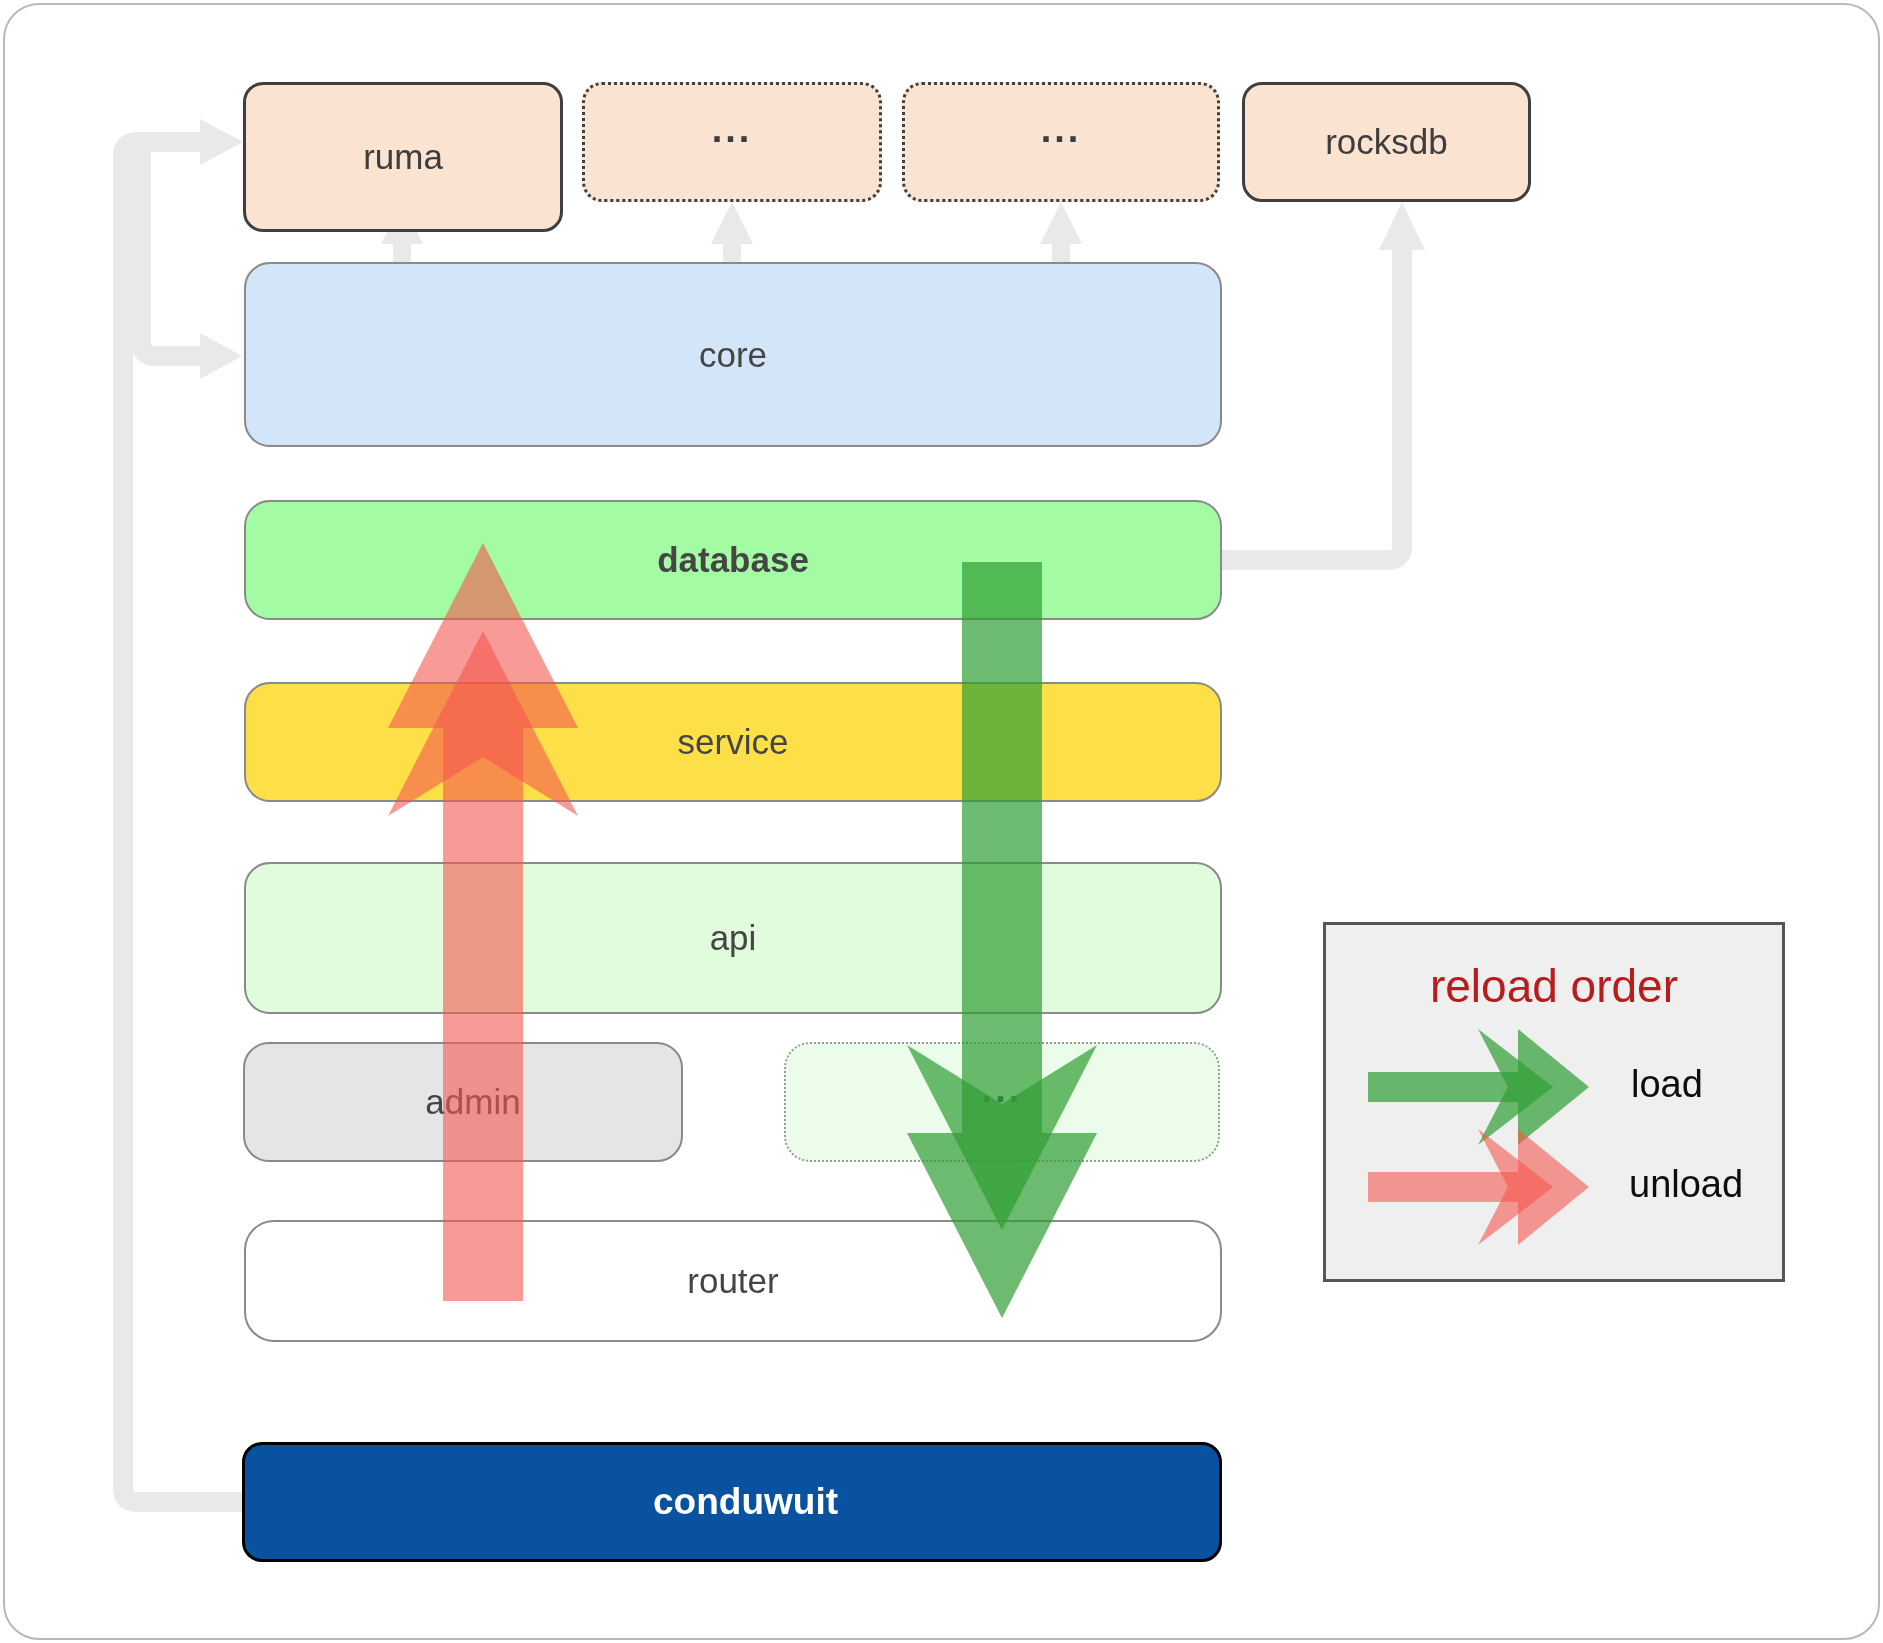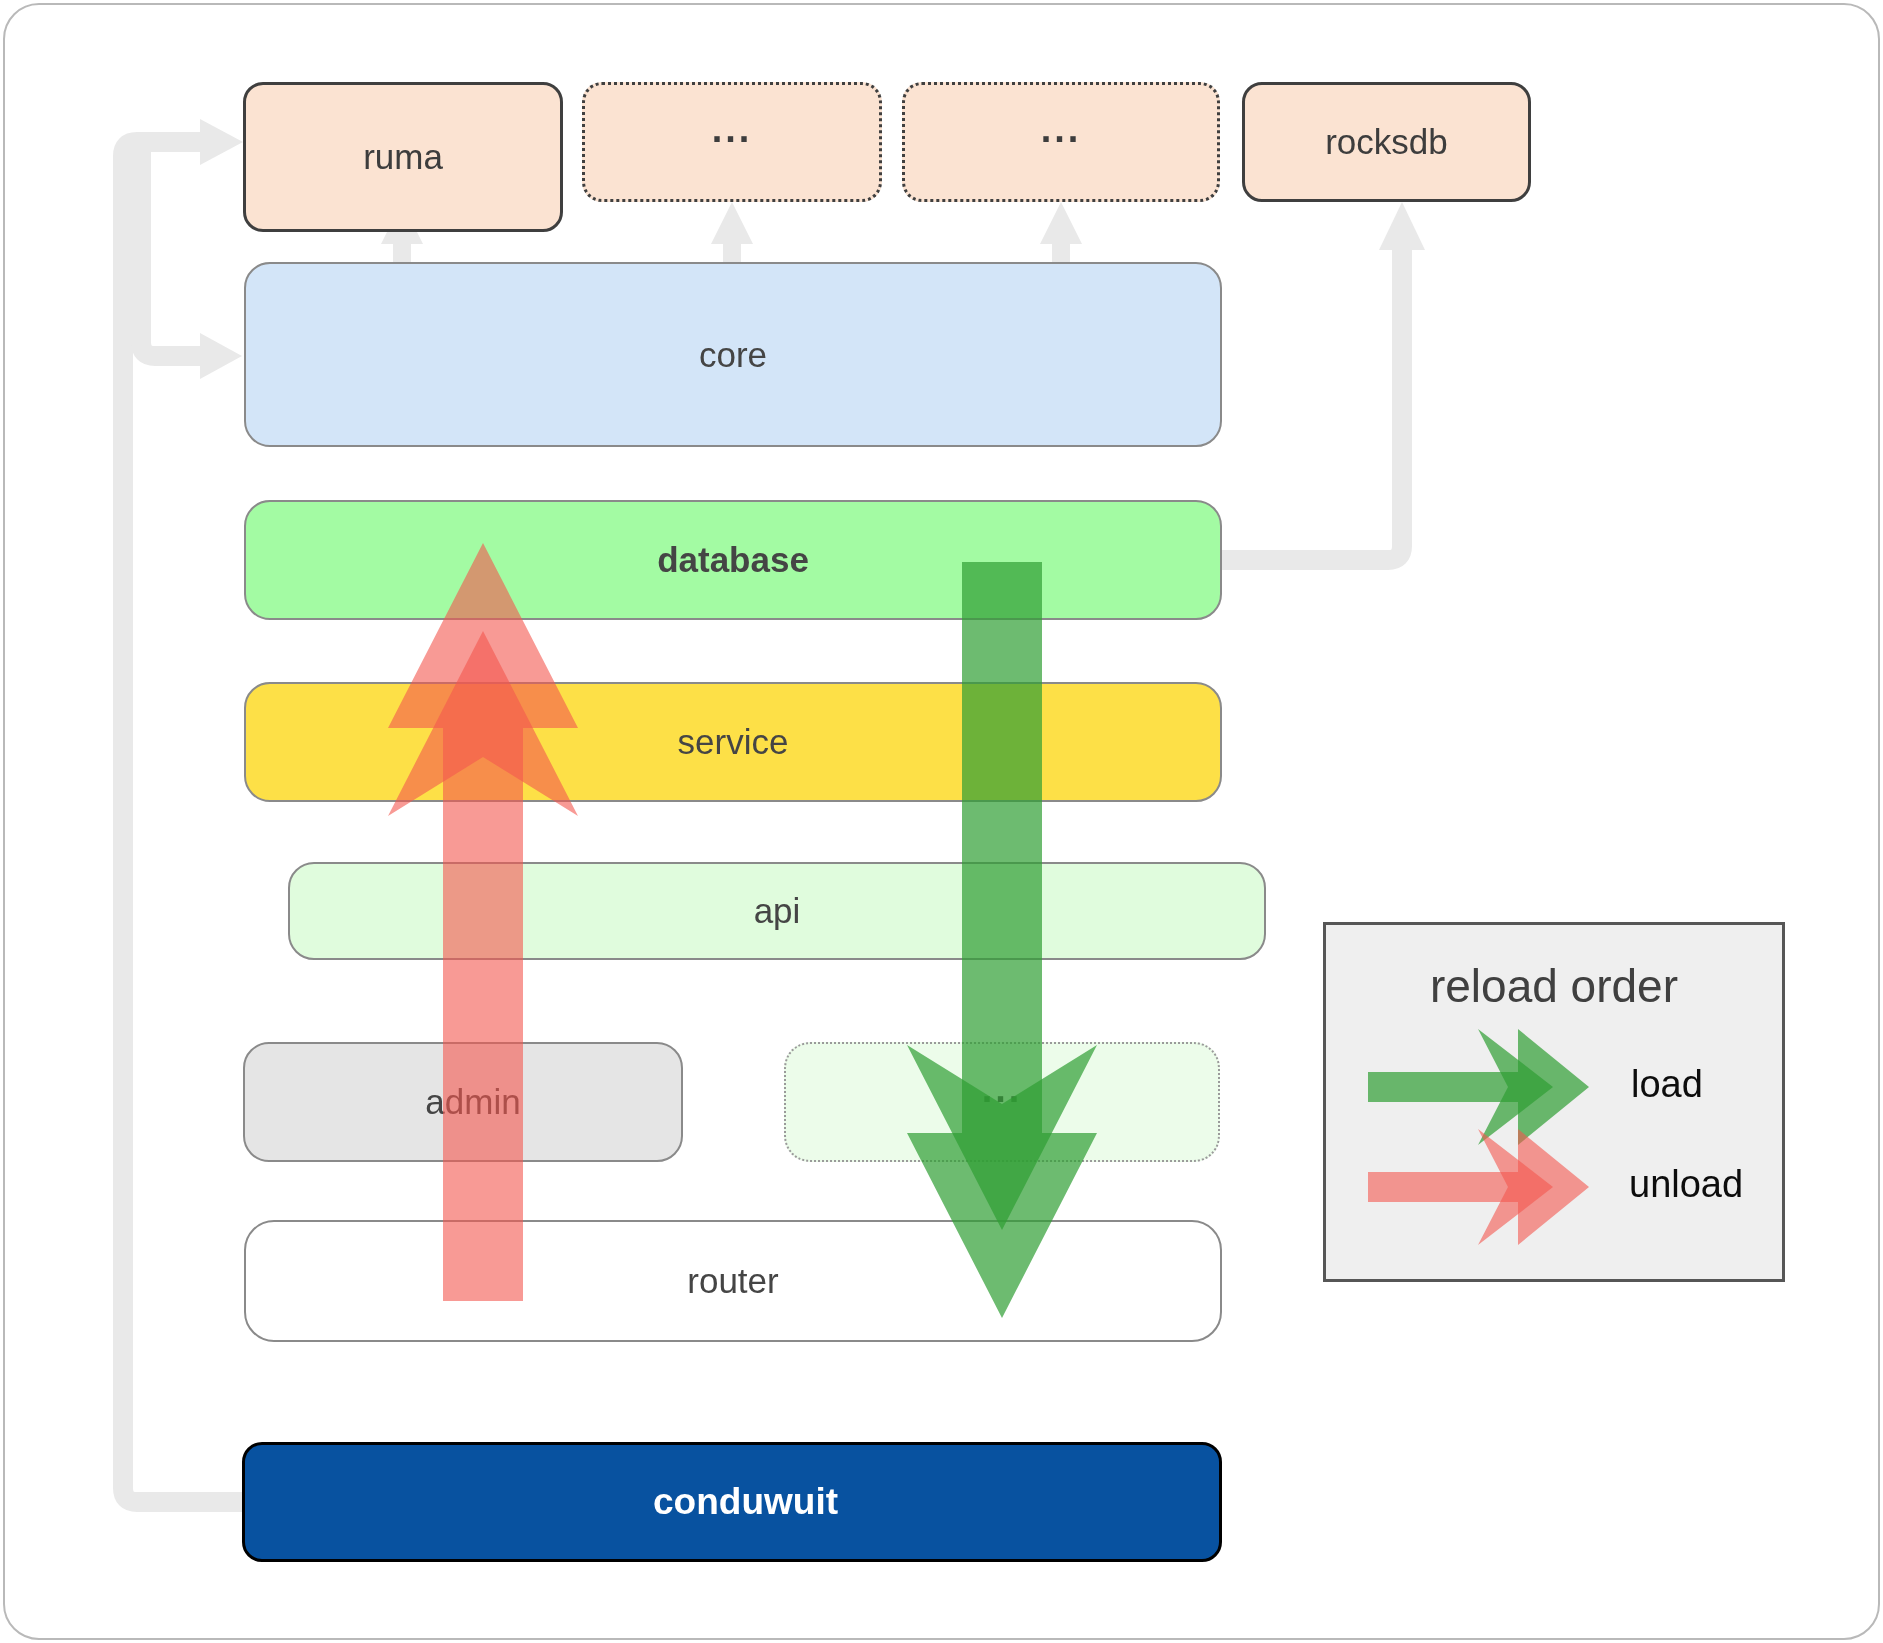--- a/index.html
+++ b/index.html
@@ -22,21 +22,21 @@
   .api{background:#e0fcdd;}
   .adminbox{background:#e5e5e5;padding-left:20px;}
   .admin-more{background:#ecfcea;border:2px dotted #9a9a9a;}
   .router{background:#ffffff;border-radius:30px;}
   .conduwuit{background:#0852a0;border:3px solid #000;border-radius:20px;
     color:#ffffff;font-weight:600;font-size:37px;padding-left:27px;}
   .dots{font-weight:700;font-size:38px;letter-spacing:3px;transform:translateY(-30%);}
   #legend{position:absolute;left:1323px;top:922px;width:462px;height:360px;
     background:#efefef;border:3px solid #565656;box-sizing:border-box;z-index:1;}
   #legend-title{position:absolute;left:0;top:34px;width:100%;text-align:center;
-    font-size:46px;color:#404040;}
+    font-size:46px;color:#b91c1c;}
   .legend-label{position:absolute;font-size:38px;color:#0d0d0d;}
   #legend-load-label{left:305px;top:138px;}
   #legend-unload-label{left:303px;top:238px;}
 </style>
 </head>
 <body>
 
 <div id="canvas">
   <div id="frame"></div>
 
@@ -74,21 +74,21 @@
 
   <div class="box row core" style="left:244px;top:262px;width:978px;height:185px;">
     <span>core</span>
   </div>
   <div class="box row database" style="left:244px;top:500px;width:978px;height:120px;">
     <span>database</span>
   </div>
   <div class="box row service" style="left:244px;top:682px;width:978px;height:120px;">
     <span>service</span>
   </div>
-  <div class="box row api" style="left:244px;top:862px;width:978px;height:98px;margin-left:44px;">
+  <div class="box row api" style="left:244px;top:862px;width:978px;height:152px;">
     <span>api</span>
   </div>
   <div class="box row adminbox" style="left:243px;top:1042px;width:440px;height:120px;">
     <span>admin</span>
   </div>
   <div class="box admin-more" style="left:784px;top:1042px;width:436px;height:120px;border-radius:26px;">
     <span class="dots">...</span>
   </div>
   <div class="box row router" style="left:244px;top:1220px;width:978px;height:122px;">
     <span>router</span>

